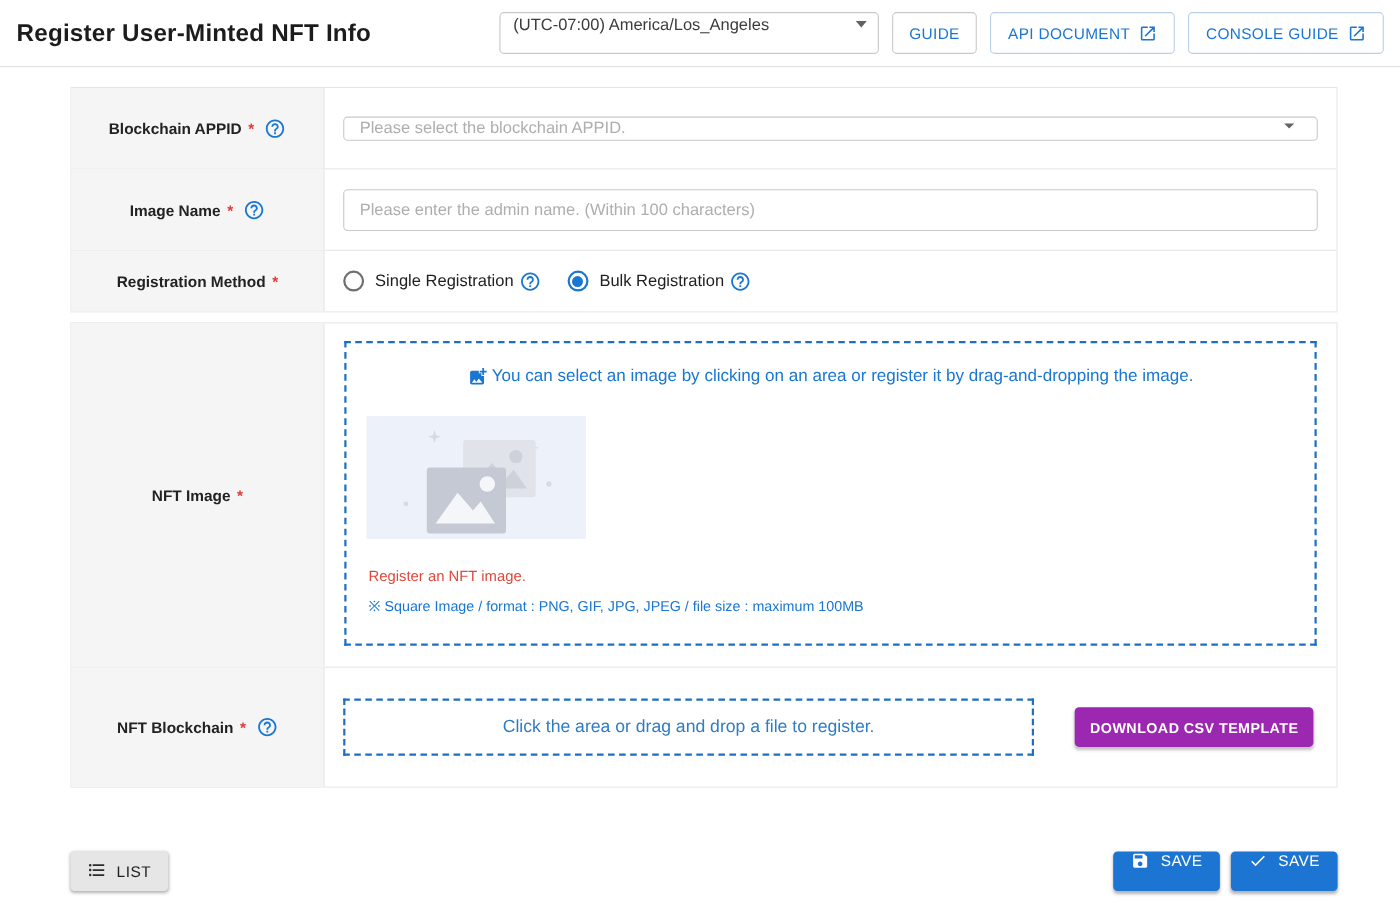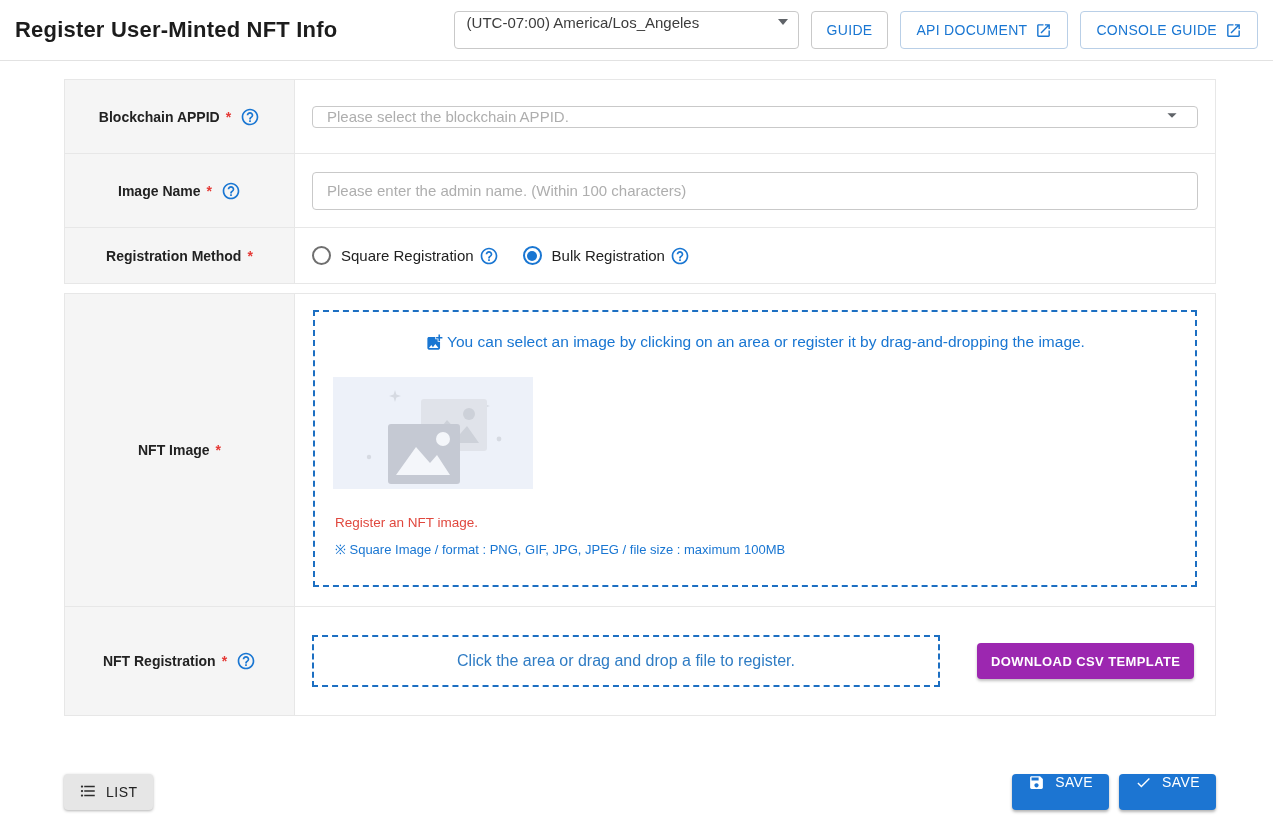--- a/index.html
+++ b/index.html
@@ -159,21 +159,21 @@
 
     <div class="frow h-55">
       <div class="cell-label">
         <span>Registration Method</span>
         <span class="req">*</span>
       </div>
       <div class="cell-content">
         <div class="radio-group">
           <span class="radio-item">
             <span class="radio-circle"></span>
-            <span class="radio-label">Square Registration</span>
+            <span class="radio-label">Single Registration</span>
             <span class="help-icon">
               <svg width="20" height="20" viewBox="0 0 24 24" fill="#1976d2">
                   <path d="M11 18h2v-2h-2v2zm1-16C6.48 2 2 6.48 2 12s4.48 10 10 10 10-4.48 10-10S17.52 2 12 2zm0 18c-4.41 0-8-3.59-8-8s3.59-8 8-8 8 3.59 8 8-3.59 8-8 8zm0-14c-2.21 0-4 1.79-4 4h2c0-1.1.9-2 2-2s2 .9 2 2c0 2-3 1.75-3 5h2c0-2.25 3-2.5 3-5 0-2.21-1.79-4-4-4z"></path>
                 </svg>
             </span>
           </span>
           <span class="radio-item">
             <span class="radio-circle checked"></span>
             <span class="radio-label">Bulk Registration</span>
             <span class="help-icon">
@@ -223,21 +223,21 @@
             </g>
           </svg>
           <div class="img-validation">Register an NFT image.</div>
           <div class="img-hint">※ Square Image / format : PNG, GIF, JPG, JPEG / file size : maximum 100MB</div>
         </div>
       </div>
     </div>
 
     <div class="frow h-108">
       <div class="cell-label">
-        <span>NFT Registration</span>
+        <span>NFT Blockchain</span>
         <span class="req">*</span>
         <span class="help-icon">
           <svg width="20" height="20" viewBox="0 0 24 24" fill="#1976d2">
               <path d="M11 18h2v-2h-2v2zm1-16C6.48 2 2 6.48 2 12s4.48 10 10 10 10-4.48 10-10S17.52 2 12 2zm0 18c-4.41 0-8-3.59-8-8s3.59-8 8-8 8 3.59 8 8-3.59 8-8 8zm0-14c-2.21 0-4 1.79-4 4h2c0-1.1.9-2 2-2s2 .9 2 2c0 2-3 1.75-3 5h2c0-2.25 3-2.5 3-5 0-2.21-1.79-4-4-4z"></path>
             </svg>
         </span>
       </div>
       <div class="cell-content info-content">
         <div class="dropzone-file">
           <span>Click the area or drag and drop a file to register.</span>

